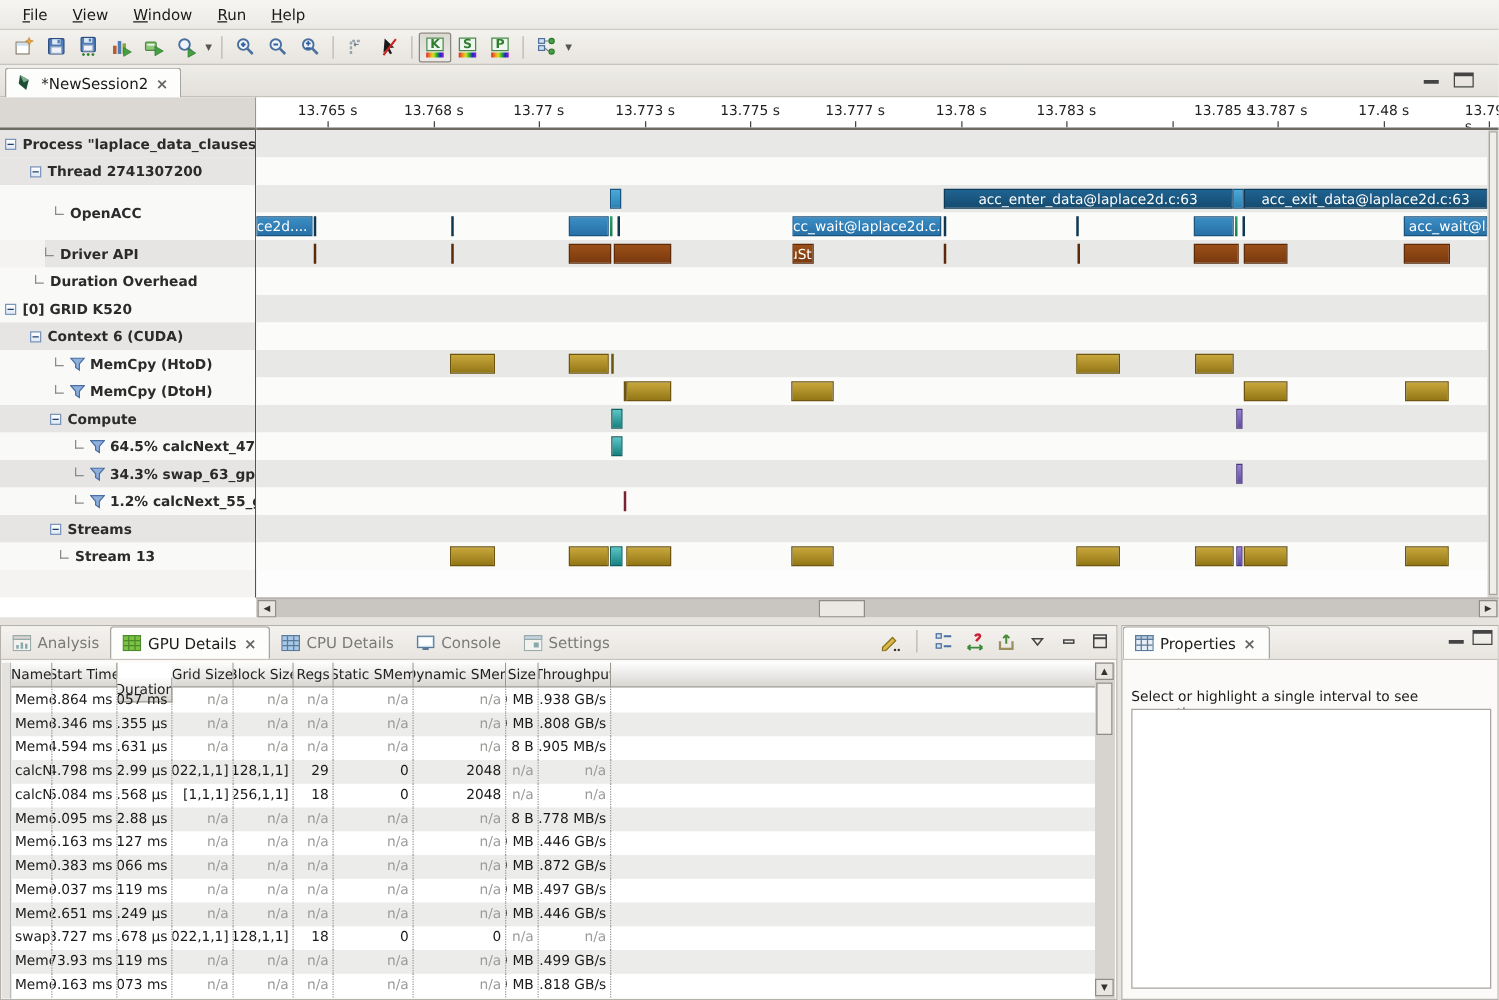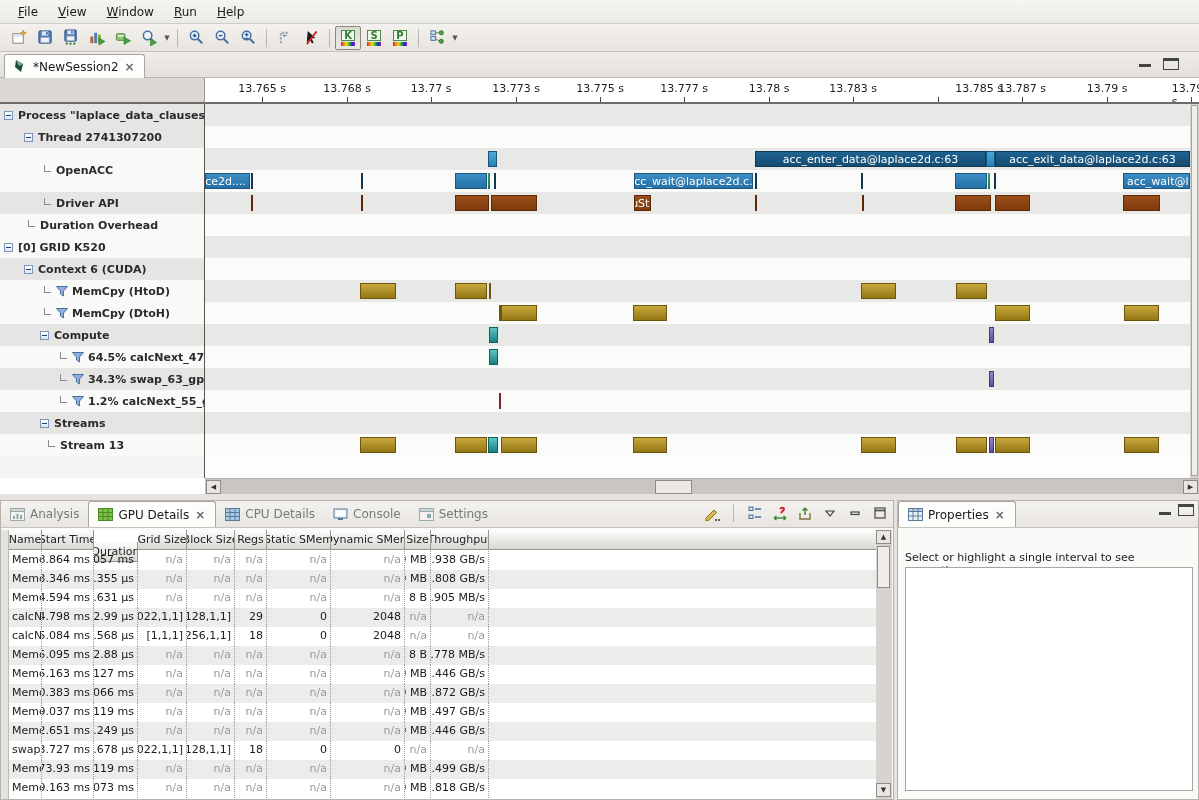--- a/index.html
+++ b/index.html
@@ -278,21 +278,21 @@
         <span class="axis-label" style="left: 479px;">13.777 s</span>
         <span class="axis-tick" style="left: 479px;"></span>
         <span class="axis-label" style="left: 564px;">13.78 s</span>
         <span class="axis-tick" style="left: 564px;"></span>
         <span class="axis-label" style="left: 648px;">13.783 s</span>
         <span class="axis-tick" style="left: 648px;"></span>
         <span class="axis-label" style="left: 774px;">13.785 s</span>
         <span class="axis-tick" style="left: 733px;"></span>
         <span class="axis-label" style="left: 817px;">13.787 s</span>
         <span class="axis-tick" style="left: 817px;"></span>
-        <span class="axis-label" style="left: 902px;">13.79 s</span>
+        <span class="axis-label" style="left: 902px;">17.48 s</span>
         <span class="axis-tick" style="left: 902px;"></span>
         <span class="axis-label" style="left: 986px;">13.793 s</span>
         <span class="axis-tick" style="left: 986px;"></span>
       </div>
     <div id="tree">
         <div class="trow g" style="top: 0px; height: 22px; padding-left: 4px;">
           <span class="exp">
             <i></i>
           </span>
           <span class="tlabel">Process "laplace_data_clauses 10...</span>
@@ -300,21 +300,21 @@
         <div class="trow g" style="top: 22px; height: 22px; padding-left: 24px;">
           <span class="exp">
             <i></i>
           </span>
           <span class="tlabel">Thread 2741307200</span>
         </div>
         <div class="trow w" style="top: 44px; height: 44px; padding-left: 44px;">
           <span class="elbow"></span>
           <span class="tlabel">OpenACC</span>
         </div>
-        <div class="trow g" style="top: 88px; height: 22px; padding-left: 44px;">
+        <div class="trow g" style="top: 88px; height: 22px;  margin-left: 36px;">
           <span class="elbow"></span>
           <span class="tlabel">Driver API</span>
         </div>
         <div class="trow w" style="top: 110px; height: 22px; padding-left: 28px;">
           <span class="elbow"></span>
           <span class="tlabel">Duration Overhead</span>
         </div>
         <div class="trow w" style="top: 132px; height: 22px; padding-left: 4px;">
           <span class="exp">
             <i></i>

